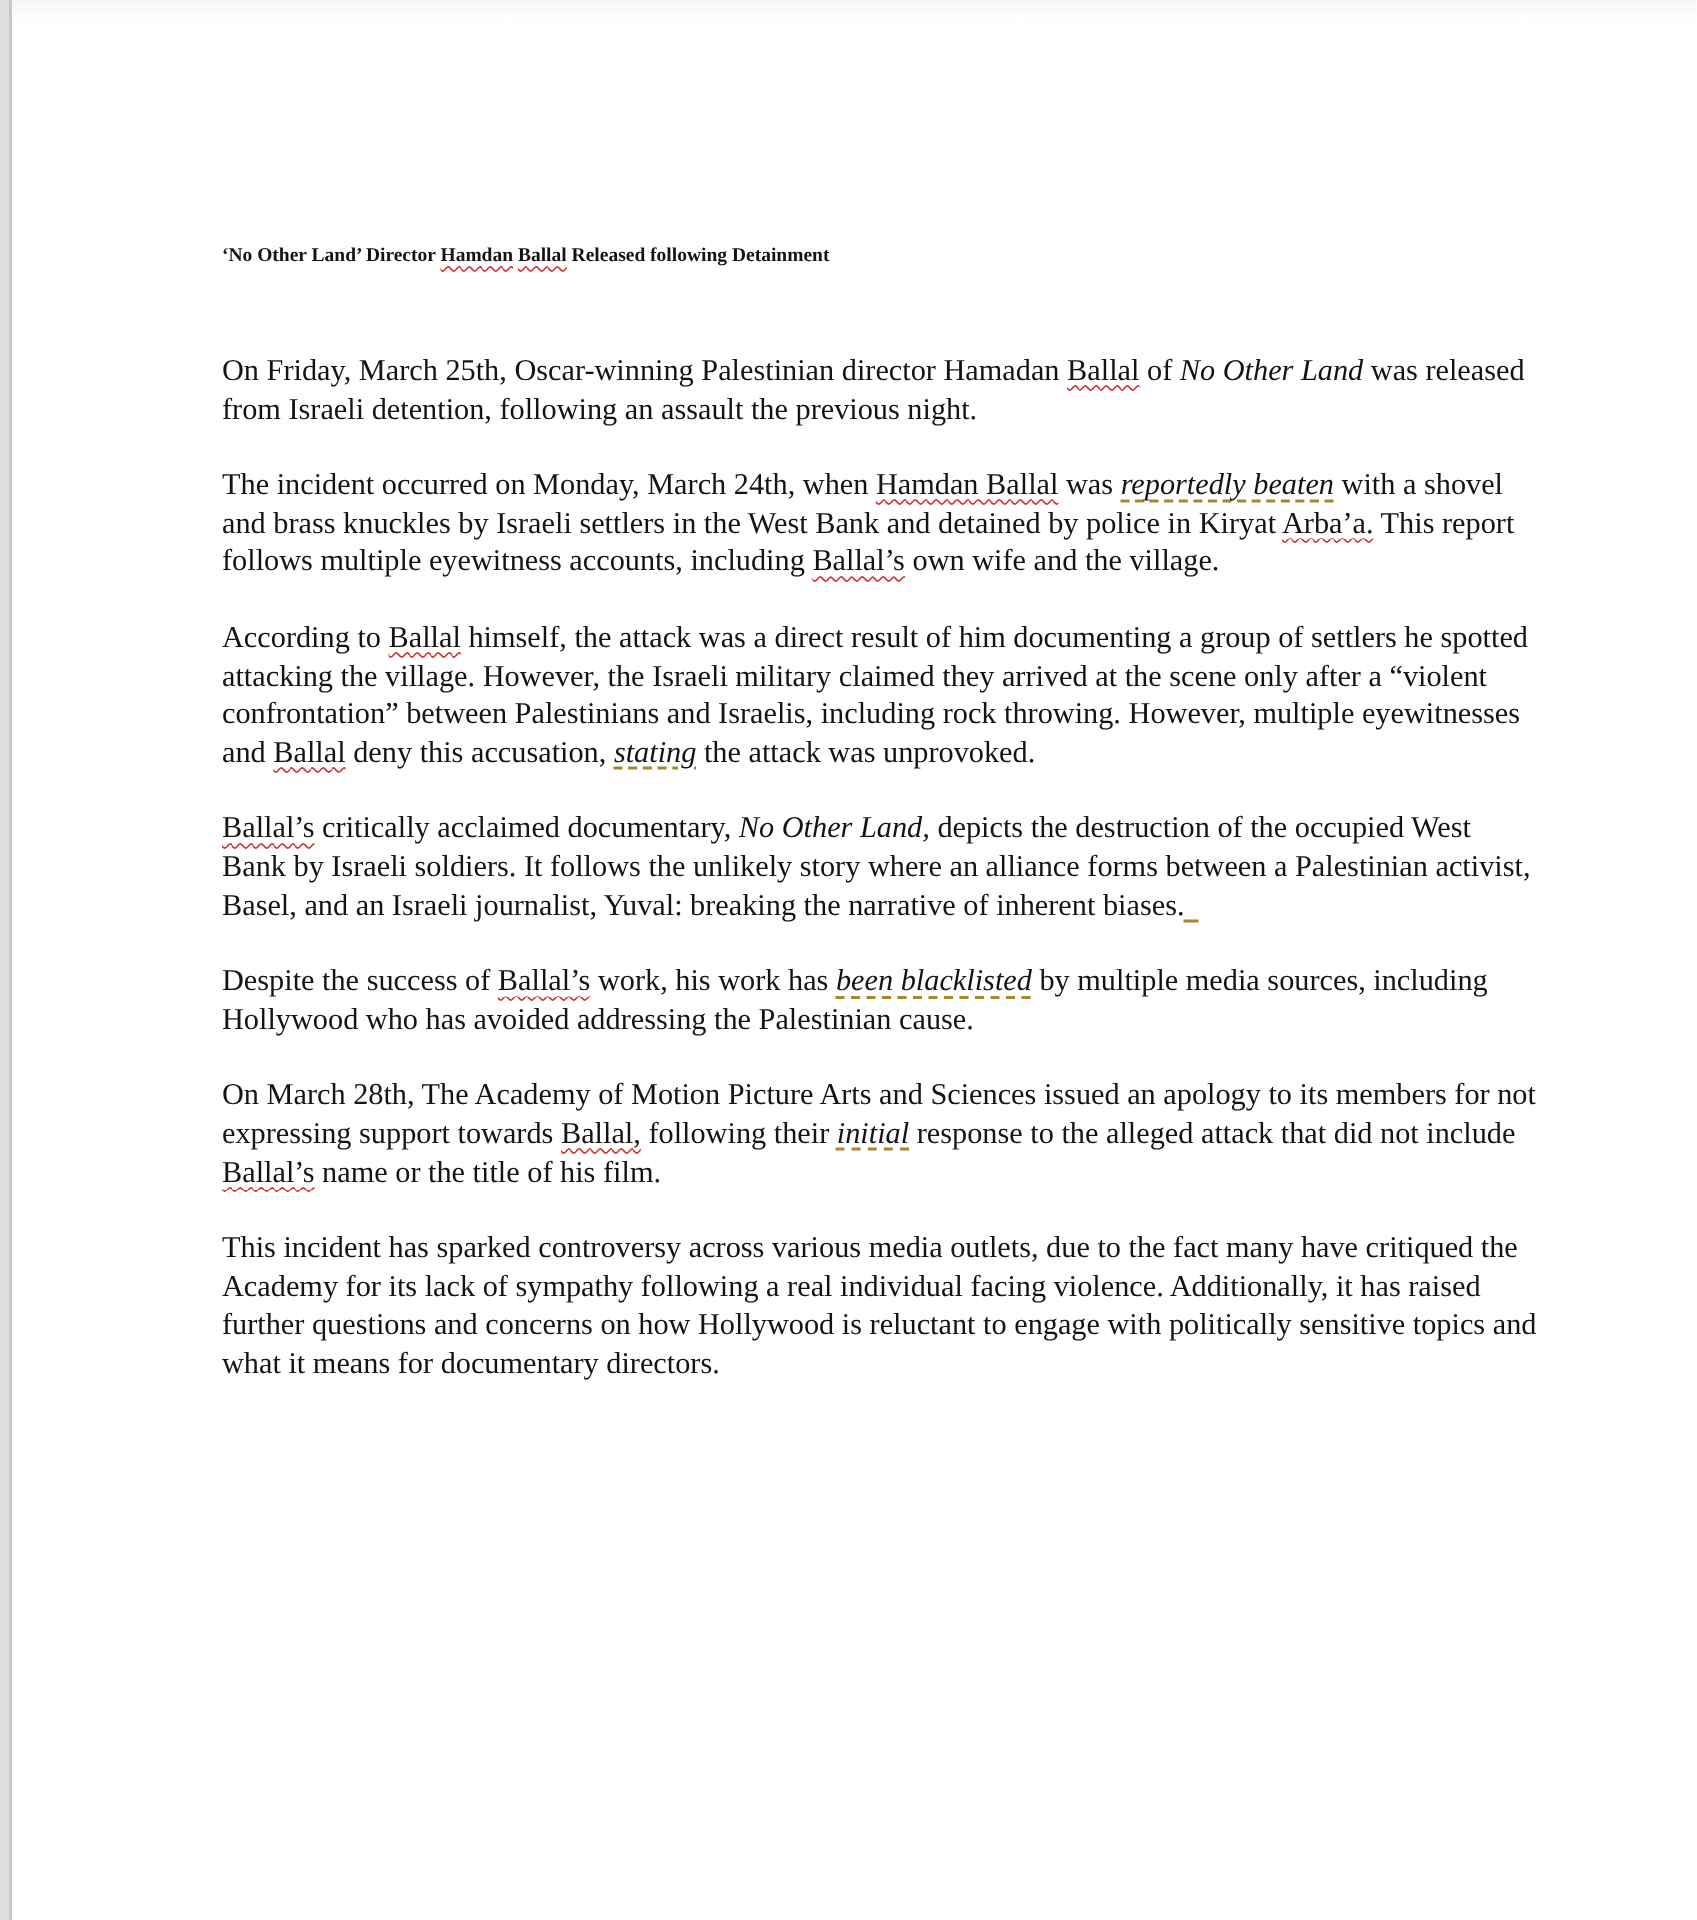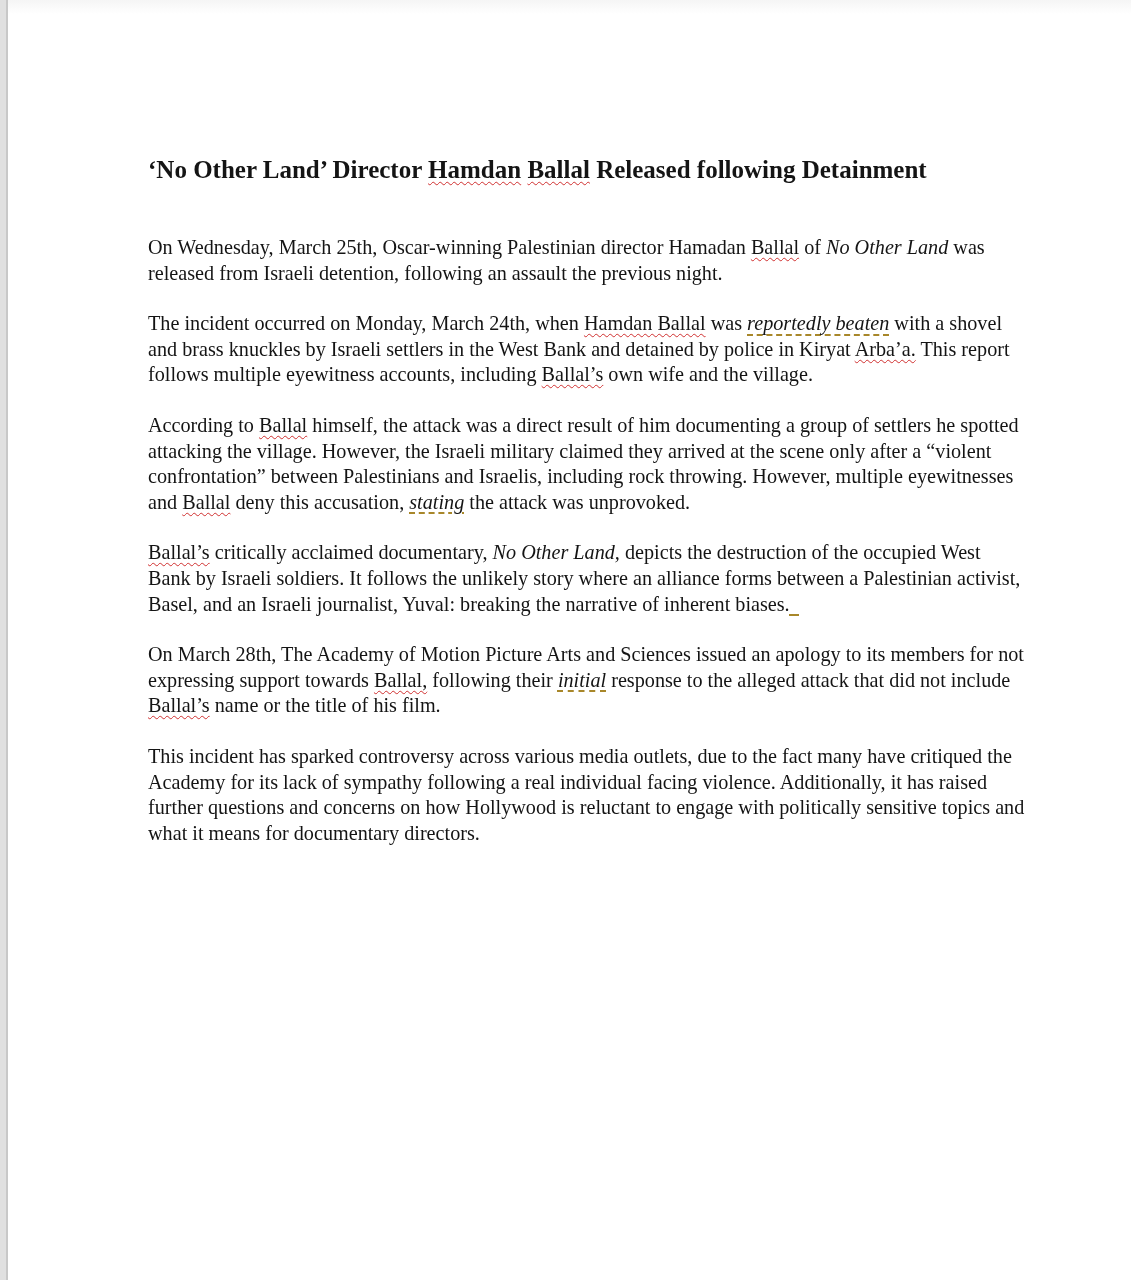--- a/index.html
+++ b/index.html
@@ -44,21 +44,21 @@
       top: 157px;
       width: 880px;
       font-family: "Liberation Serif", "DejaVu Serif", serif;
       font-size: 20.2px;
       line-height: 25.6px;
       color: #141414;
     }
     .title {
       font-weight: bold;
       margin: 0 0 52px 0;
-      font-size: 25px;
+      font-size: 13px;
       line-height: 26px;
       white-space: nowrap;
     }
     p {
       margin: 0 0 25px 0;
     }
     .spell {
       text-decoration: underline wavy #d03030;
       text-decoration-thickness: 1px;
       text-underline-offset: 3px;
@@ -76,29 +76,30 @@
 
 <div class="viewport">
   <div class="left-rail"></div>
   <div class="top-shade"></div>
 
   <div class="page">
     <div class="doc">
 
       <div class="title"><span>‘No Other Land’ Director </span><span class="spell">Hamdan</span><span> </span><span class="spell">Ballal</span><span> Released following Detainment</span></div>
 
-      <p><span>On Wednesday, March 25th, Oscar-winning Palestinian director Hamadan </span><span class="spell">Ballal</span><span> of </span><em>No Other Land</em><span> was released from Israeli detention, following an assault the previous night.</span></p>
+      <p><span>On Friday, March 25th, Oscar-winning Palestinian director Hamadan </span><span class="spell">Ballal</span><span> of </span><em>No Other Land</em><span> was released from Israeli detention, following an assault the previous night.</span></p>
 
       <p><span>The incident occurred on Monday, March 24th, when </span><span class="spell">Hamdan Ballal</span><span> was </span><span class="grammar">reportedly beaten</span><span> with a shovel and brass knuckles by Israeli settlers in the West Bank and detained by police in Kiryat </span><span class="spell">Arba’a.</span><span> This report follows multiple eyewitness accounts, including </span><span class="spell">Ballal’s</span><span> own wife and the village.</span></p>
 
       <p><span>According to </span><span class="spell">Ballal</span><span> himself, the attack was a direct result of him documenting a group of settlers he spotted attacking the village. However, the Israeli military claimed they arrived at the scene only after a “violent confrontation” between Palestinians and Israelis, including rock throwing. However, multiple eyewitnesses and </span><span class="spell">Ballal</span><span> deny this accusation, </span><span class="grammar">stating</span><span> the attack was unprovoked.</span></p>
 
 
       <p><span class="spell">Ballal’s</span><span> critically acclaimed documentary, </span><em>No Other Land,</em><span> depicts the destruction of the occupied West Bank by Israeli soldiers. It follows the unlikely story where an alliance forms between a Palestinian activist, Basel, and an Israeli journalist, Yuval: breaking the narrative of inherent biases.</span><span class="grammar" style="white-space:pre">  </span></p>
 
+      <p><span>Despite the success of </span><span class="spell">Ballal’s</span><span> work, his work has </span><span class="grammar">been blacklisted</span><span> by multiple media sources, including Hollywood who has avoided addressing the Palestinian cause.</span></p>
 
       <p><span>On March 28th, The Academy of Motion Picture Arts and Sciences issued an apology to its members for not expressing support towards </span><span class="spell">Ballal,</span><span> following their </span><span class="grammar">initial</span><span> response to the alleged attack that did not include </span><span class="spell">Ballal’s</span><span> name or the title of his film.</span></p>
 
       <p><span>This incident has sparked controversy across various media outlets, due to the fact many have critiqued the Academy for its lack of sympathy following a real individual facing violence. Additionally, it has raised further questions and concerns on how Hollywood is reluctant to engage with politically sensitive topics and what it means for documentary directors.</span></p>
 
     </div>
   </div>
 </div>
 
 </body></html>

